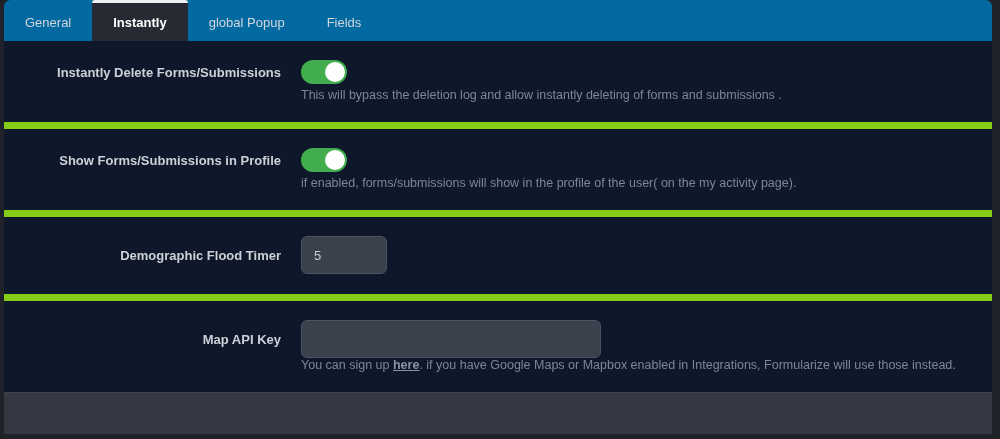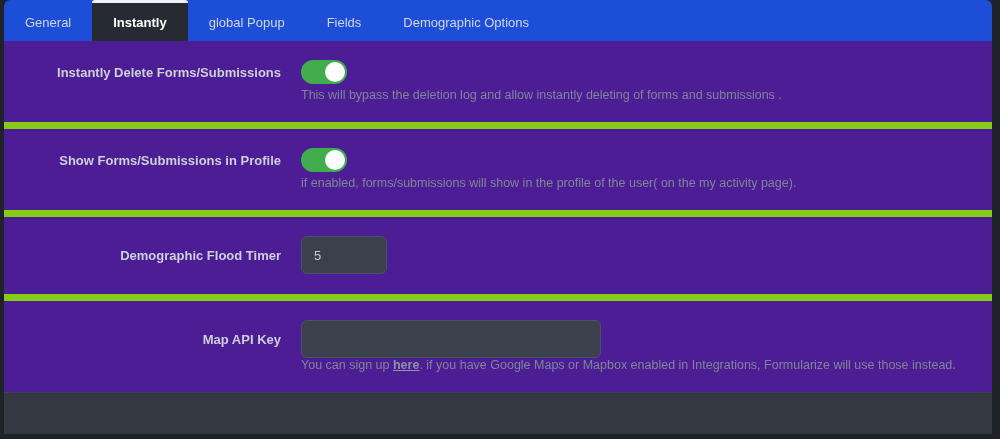--- a/index.html
+++ b/index.html
@@ -13,21 +13,21 @@
     margin: 0 8px 5px 4px;
     height: 434px;
     display: flex;
     flex-direction: column;
     background: #282d36;
     border-radius: 6px 6px 0 0;
     overflow: hidden;
   }
   
   .tabbar {
-    background: #1d4ed8;
+    background: #0369a1;
     height: 41px;
     display: flex;
     align-items: stretch;
     border-radius: 6px 6px 0 0;
     flex: 0 0 auto;
   }
   .tab {
     padding: 0 21px;
     display: flex;
     align-items: center;
@@ -38,21 +38,21 @@
   }
   .tab.active {
     background: #262b33;
     color: #ffffff;
     font-weight: bold;
     border-top: 3px solid #eef0f2;
     border-radius: 3px 3px 0 0;
   }
   
   .content {
-    background: #4c1d95;
+    background: #0f172a;
     flex: 1 1 auto;
   }
   .row {
     display: flex;
     padding: 19px 0 20px 0;
   }
   .row + .row { border-top: 7px solid #84cc16; }
   .row-label {
     width: 297px;
     flex: 0 0 297px;
@@ -123,21 +123,20 @@
 </head>
 <body>
 
 <div class="card">
 
   <div class="tabbar">
     <div class="tab">General</div>
     <div class="tab active">Instantly</div>
     <div class="tab">global Popup</div>
     <div class="tab">Fields</div>
-    <div class="tab">Demographic Options</div>
   </div>
 
   <div class="content">
 
     <div class="row">
       <div class="row-label">Instantly Delete Forms/Submissions</div>
       <div class="row-control">
         <span class="toggle on">
           <span class="knob"></span>
         </span>

